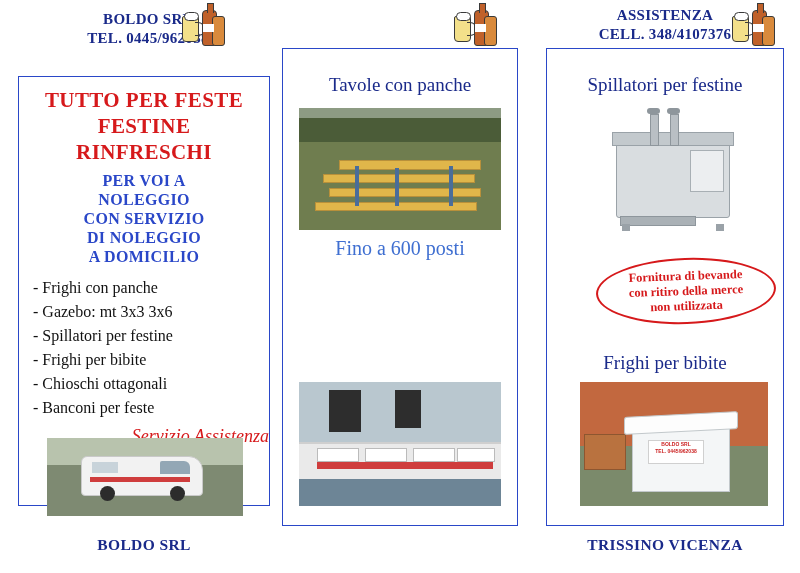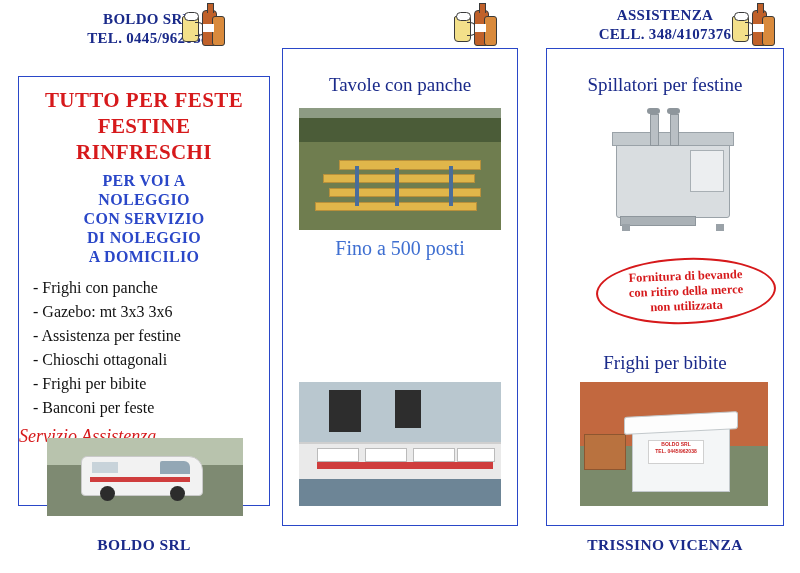--- a/index.html
+++ b/index.html
@@ -94,21 +94,21 @@
   }
   .bullets{
     margin:10px 0 0 14px;
     color:#111;
     font-size:16px;
     line-height:24px;
   }
   .bullets div{white-space:nowrap;}
   .assist{
     color:#d6191b;
-    text-align:left;
+    text-align:right;
     font-size:18px;
     font-style:italic;
     margin-top:6px;
   }
 
   
   .photo{
     position:absolute;
     overflow:hidden;
     background:#6a6f55;
@@ -250,23 +250,23 @@
     <div class="subtitle-blue">
       <div>PER VOI A</div>
       <div>NOLEGGIO</div>
       <div>CON SERVIZIO</div>
       <div>DI NOLEGGIO</div>
       <div>A DOMICILIO</div>
     </div>
     <div class="bullets">
       <div>- Frighi con panche</div>
       <div>- Gazebo: mt 3x3 3x6</div>
-      <div>- Assistenza per festine</div>
+      <div>- Spillatori per festine</div>
+      <div>- Frighi per bibite</div>
       <div>- Chioschi ottagonali</div>
-      <div>- Frighi per bibite</div>
       <div>- Banconi per feste</div>
     </div>
     <div class="assist">Servizio Assistenza</div>
   </div>
 
   <div class="photo" id="photo-van">
     <div class="sky"></div>
     <div class="ground"></div>
     <div class="van-body">
       <div class="van-window"></div>
@@ -287,21 +287,21 @@
     <div class="tbl-grass"></div>
     <div class="bench" style="left:24px;top:66px;width:150px;height:7px;"></div>
     <div class="bench" style="left:30px;top:80px;width:150px;height:7px;"></div>
     <div class="bench" style="left:40px;top:52px;width:140px;height:8px;"></div>
     <div class="bench" style="left:16px;top:94px;width:160px;height:7px;"></div>
     <div class="bench-leg" style="left:56px;top:58px;height:40px;"></div>
     <div class="bench-leg" style="left:150px;top:58px;height:40px;"></div>
     <div class="bench-leg" style="left:96px;top:60px;height:38px;"></div>
   </div>
 
-  <div class="cap cap-blue-light" style="left:290px;top:238px;width:220px;font-size:20px;">Fino a 500 posti</div>
+  <div class="cap cap-blue-light" style="left:290px;top:238px;width:220px;font-size:20px;">Fino a 600 posti</div>
 
 
   <div class="photo" id="photo-spill">
     <div class="sp-wall"></div>
     <div class="sp-bar"></div>
     <div class="sp-floor"></div>
     <div class="sp-panelbox" style="left:30px;"></div>
     <div class="sp-panelbox" style="left:96px;width:26px;height:38px;"></div>
     <div class="sp-sign" style="left:18px;top:66px;width:40px;"></div>
     <div class="sp-sign" style="left:66px;top:66px;width:40px;"></div>

